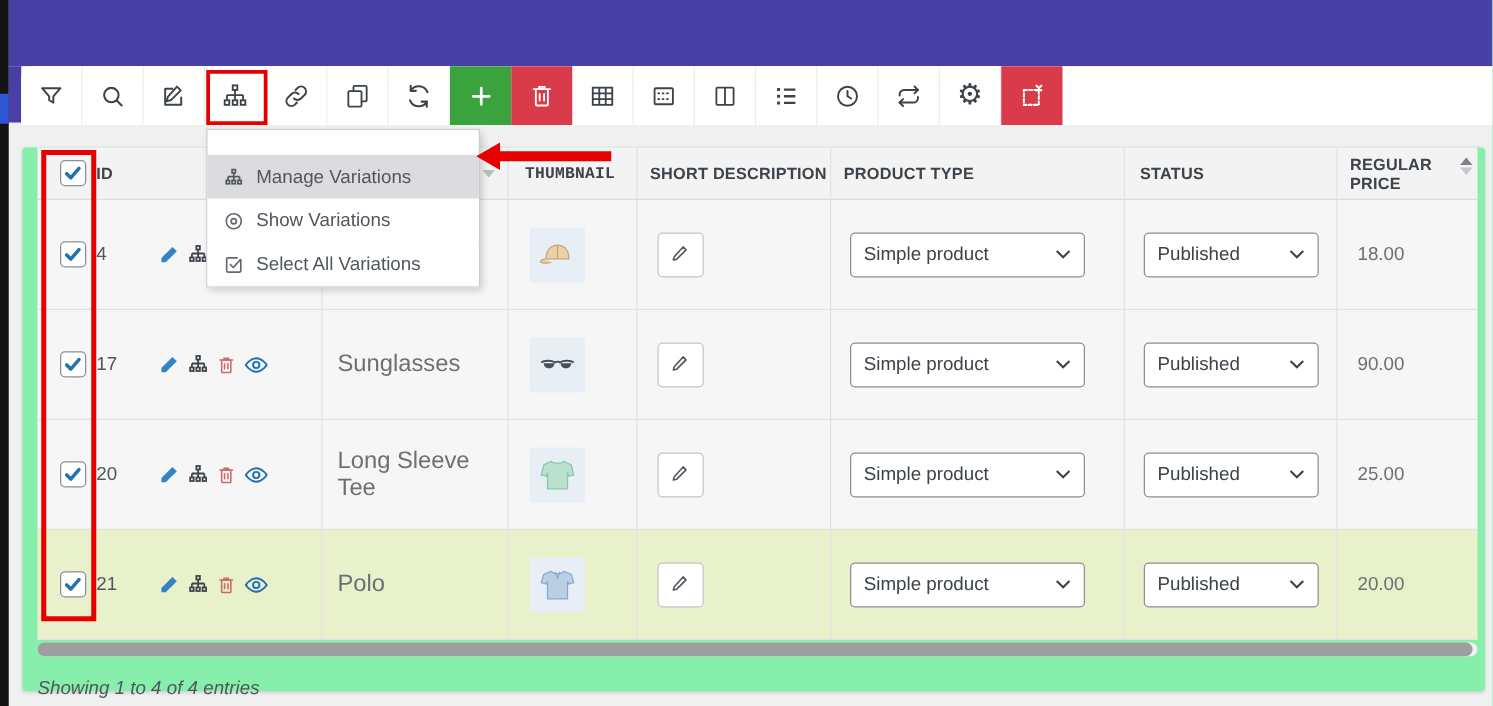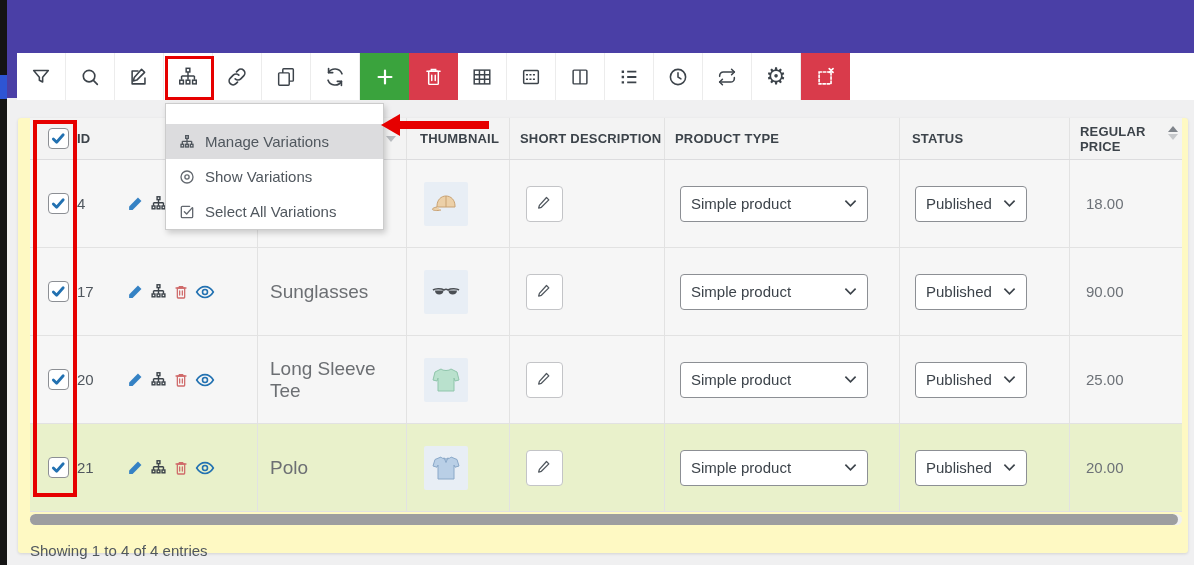--- a/index.html
+++ b/index.html
@@ -18,69 +18,69 @@
 
   
   .toolbar { position:absolute; left:17px; top:53px; width:1177px; height:47px; background:#ffffff; border-radius:8px 0 0 0; display:flex; z-index:6; }
   .tbtn { width:49px; height:47px; display:flex; align-items:center; justify-content:center; border-right:1px solid #ececec; color:#3c434a; background:#fff; cursor:pointer; }
   .tbtn svg { display:block; }
   .tbtn.green { background:#3aa33d; border-right:none; color:#fff; }
   .tbtn.red { background:#d93b4b; border-right:none; color:#fff; }
   .gear-glyph { font-family:"DejaVu Sans", sans-serif; font-size:23px; line-height:1; color:#3c434a; }
 
   
-  .card { position:absolute; left:18px; top:118px; width:1170px; height:435px; background:#fef9c3; border-radius:3px; box-shadow:0 1px 3px rgba(0,0,0,.12); padding:0 6px 0 12px; z-index:3; }
+  .card { position:absolute; left:18px; top:118px; width:1170px; height:435px; background:#86efac; border-radius:3px; box-shadow:0 1px 3px rgba(0,0,0,.12); padding:0 6px 0 12px; z-index:3; }
   .tgrid { display:grid; grid-template-columns:228px 149px 103px 155px 235px 170px 112px; width:1152px; }
   .thead { height:42px; background:#f3f3f3; border-bottom:1px solid #dcdcde; }
   .thead .cell { display:flex; align-items:center; font-size:13px; font-weight:bold; color:#3c434a; letter-spacing:.2px; position:relative; }
   .trow { height:88px; background:#f6f6f6; border-bottom:1px solid #e2e2e2; }
   .trow.hl { background:#e9f1cb; }
   .cell { border-right:1px solid #e2e2e2; display:flex; align-items:center; overflow:hidden; }
   .cell:last-child { border-right:none; }
 
   .c-id { padding-left:18px; }
   .c-name { padding-left:12px; font-size:19px; color:#6c6f73; }
   .c-thumb { padding-left:17px; }
   .c-desc { padding-left:16px; }
   .c-type { padding-left:15px; }
   .c-status { padding-left:15px; }
   .c-price { padding-left:16px; font-size:15px; color:#6c7177; }
 
   .h-id { padding-left:18px; }
-  .h-thumb { padding-left:13px; }
+  .h-thumb { padding-left:13px;font-family:Liberation Mono, monospace; }
   .h-desc { padding-left:10px; }
   .h-type { padding-left:10px; }
   .h-status { padding-left:12px; }
   .h-price { padding-left:10px; }
 
   .cb { width:21px; height:21px; background:#fff; border:1px solid #8c8f94; border-radius:4px; display:inline-flex; align-items:center; justify-content:center; cursor:pointer; flex:0 0 auto; }
   .cb svg { display:block; }
   .idv { font-size:15px; color:#50575e; margin-left:8px; width:26px; }
   .hdr-id-label { margin-left:8px; }
   .actions { display:flex; align-items:center; gap:6px; margin-left:24px; }
   .actions span { display:inline-flex; cursor:pointer; }
 
   .thumb { width:44px; height:44px; background:#e8eef5; display:inline-flex; align-items:center; justify-content:center; border-radius:2px; }
 
   .desc-btn { width:37px; height:36px; background:#fff; border:1px solid #c3c4c7; border-radius:4px; display:inline-flex; align-items:center; justify-content:center; cursor:pointer; }
 
   .select { height:36px; background:#fff; border:1px solid #8c8f94; border-radius:4px; display:inline-flex; align-items:center; font-size:15px; color:#3c434a; padding:0 10px; justify-content:space-between; cursor:pointer; }
   .select.w-type { width:188px; }
-  .select.w-status { width:112px; }
+  .select.w-status { width:140px; }
   .select .chev { margin-left:8px; display:inline-flex; }
 
   .sort-down { position:absolute; right:10px; top:18px; width:0; height:0; border-left:5px solid transparent; border-right:5px solid transparent; border-top:6px solid #b9bcc0; }
   .sort-pair { position:absolute; right:4px; top:8px; display:flex; flex-direction:column; gap:2px; }
   .sort-pair .up { width:0;height:0;border-left:5px solid transparent;border-right:5px solid transparent;border-bottom:6px solid #7e838a; }
   .sort-pair .down { width:0;height:0;border-left:5px solid transparent;border-right:5px solid transparent;border-top:6px solid #c6c8cb; }
 
   .hscroll { margin-top:2px; width:1152px; height:11px; border-radius:6px; background:#f1f1f1; position:relative; }
   .hscroll .thumbbar { position:absolute; left:0; top:0; height:11px; width:1148px; background:#9d9ea0; border-radius:6px; cursor:grab; }
 
-  .summary { margin-top:17px; font-size:15px; color:#50575e; }
+  .summary { margin-top:17px; font-size:15px; color:#50575e;font-style:italic; }
 
   
   .dropdown { position:absolute; left:165px; top:103px; width:219px; background:#ffffff; border:1px solid #cccccc; box-shadow:2px 3px 6px rgba(0,0,0,.18); z-index:20; }
   .ditem { height:35px; display:flex; align-items:center; padding-left:13px; gap:10px; font-size:15px; color:#50575e; cursor:pointer; background:#fff; }
   .ditem.hl { background:#dcdcde;margin-top:20px; }
   .ditem svg { flex:0 0 auto; }
 
   
   .annot-tool { position:absolute; left:165px; top:56px; width:49px; height:44px; border:3px solid #e60000; z-index:30; pointer-events:none; }
   .annot-col { position:absolute; left:33px; top:120px; width:44px; height:377px; border:4px solid #e60000; z-index:30; pointer-events:none; }

